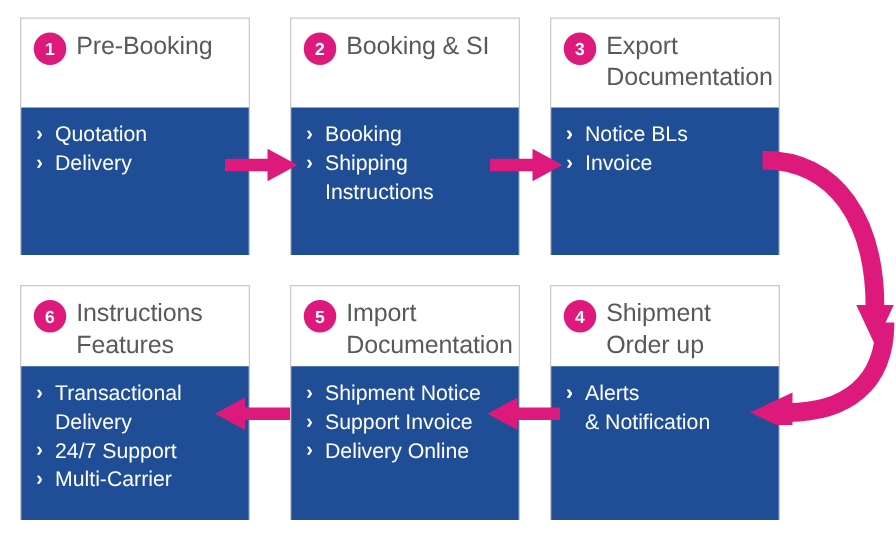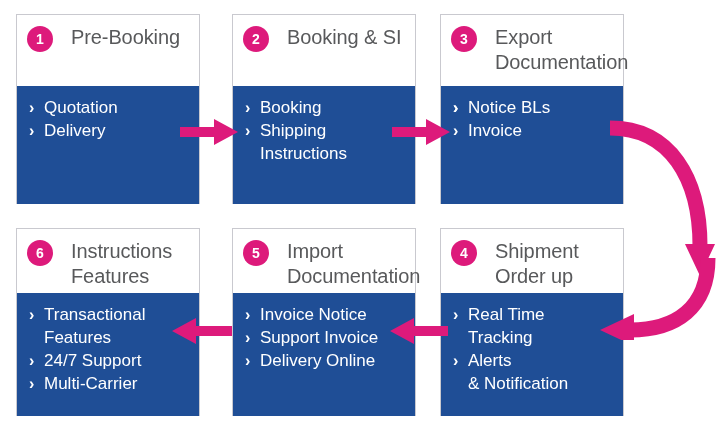--- a/index.html
+++ b/index.html
@@ -45,21 +45,20 @@
     text-align: center;
     margin-top: 2px;
   }
   .head-title {
     color: #58595B;
     font-size: 20px;
     line-height: 25px;
     letter-spacing: -0.1px;
     white-space: pre-line;
     padding-top: 1px;
-    margin-left: 10px;
   }
   .card-body {
     box-sizing: border-box;
     background: #1F4E96;
     color: #ffffff;
     padding: 10px 8px 8px 12px;
   }
   .bullet-list {
     list-style: none;
     margin: 0;
@@ -143,52 +142,51 @@
 
   <div class="card" style="left:16px; top:228px; width:184px; height:188px;">
     <div class="card-head" style="height:64px;">
       <div class="badge">6</div>
       <div class="head-title">Instructions
 Features</div>
     </div>
     <div class="card-body" style="height:123px;">
       <ul class="bullet-list">
         <li><span class="chev">›</span><span>Transactional
-Features</span></li>
+Delivery</span></li>
         <li><span class="chev">›</span><span>24/7 Support</span></li>
         <li><span class="chev">›</span><span>Multi-Carrier</span></li>
       </ul>
     </div>
   </div>
 
   <div class="card" style="left:232px; top:228px; width:184px; height:188px;">
     <div class="card-head" style="height:64px;">
       <div class="badge">5</div>
       <div class="head-title">Import
 Documentation</div>
     </div>
     <div class="card-body" style="height:123px;">
       <ul class="bullet-list">
-        <li><span class="chev">›</span><span>Invoice Notice</span></li>
+        <li><span class="chev">›</span><span>Shipment Notice</span></li>
         <li><span class="chev">›</span><span>Support Invoice</span></li>
         <li><span class="chev">›</span><span>Delivery Online</span></li>
       </ul>
     </div>
   </div>
 
   <div class="card" style="left:440px; top:228px; width:184px; height:188px;">
     <div class="card-head" style="height:64px;">
       <div class="badge">4</div>
       <div class="head-title">Shipment
 Order up</div>
     </div>
     <div class="card-body" style="height:123px;">
       <ul class="bullet-list">
-        <li><span class="chev">›</span><span>Real Time
-Tracking</span></li>
+        <li><span class="chev">›</span></li>
         <li><span class="chev">›</span><span>Alerts
 &amp; Notification</span></li>
       </ul>
     </div>
   </div>
 
   <div class="arrow" style="left:180px; top:119px; width:58px;">
     <svg width="58" height="26" viewBox="0 0 58 26">
       <path d="M0 8 H34 V0 L58 13 L34 26 V18 H0 Z" fill="#DD1A7B"></path>
     </svg>

